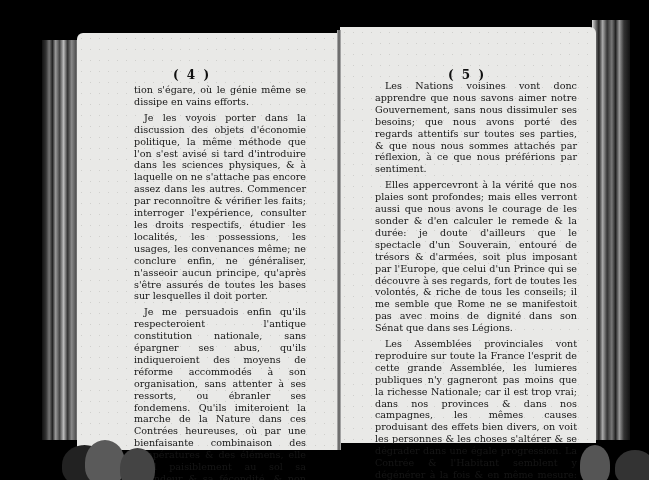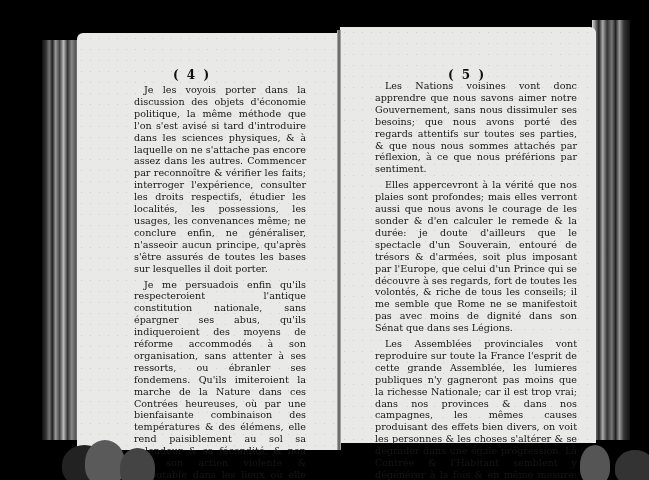--- a/index.html
+++ b/index.html
@@ -37,20 +37,21 @@
 <div class="edge edges-right"></div>
 
 <div class="page page-left"></div>
 <div class="page page-right"></div>
 <div class="gutter"></div>
 
 <div class="pnum pnum-left">( 4 )</div>
 <div class="pnum pnum-right">( 5 )</div>
 
 <div class="text text-left">
+  <p class="cont">tion s'égare, où le génie même se dissipe en vains efforts.</p>
   <p>Je les voyois porter dans la discussion des objets d'économie politique, la même méthode que l'on s'est avisé si tard d'introduire dans les sciences physiques, &amp; à laquelle on ne s'attache pas encore assez dans les autres. Commencer par reconnoître &amp; vérifier les faits; interroger l'expérience, consulter les droits respectifs, étudier les localités, les possessions, les usages, les convenances même; ne conclure enfin, ne généraliser, n'asseoir aucun principe, qu'après s'être assurés de toutes les bases sur lesquelles il doit porter.</p>
   <p>Je me persuadois enfin qu'ils respecteroient l'antique constitution nationale, sans épargner ses abus, qu'ils indiqueroient des moyens de réforme accommodés à son organisation, sans attenter à ses ressorts, ou ébranler ses fondemens. Qu'ils imiteroient la marche de la Nature dans ces Contrées heureuses, où par une bienfaisante combinaison des températures &amp; des élémens, elle rend paisiblement au sol sa splendeur &amp; sa fécondité, &amp; non pas son action violente &amp; redoutable dans les lieux où elle ne régénere que par la destruction, ne rappelle l'ordre que par le chaos, &amp; ne fait sortir les moissons que sous la lave des Volcans.</p>
 
 </div>
 
 <div class="text text-right">
   <p>Les Nations voisines vont donc apprendre que nous savons aimer notre Gouvernement, sans nous dissimuler ses besoins; que nous avons porté des regards attentifs sur toutes ses parties, &amp; que nous nous sommes attachés par réflexion, à ce que nous préférions par sentiment.</p>
   <p>Elles appercevront à la vérité que nos plaies sont profondes; mais elles verront aussi que nous avons le courage de les sonder &amp; d'en calculer le remede &amp; la durée: je doute d'ailleurs que le spectacle d'un Souverain, entouré de trésors &amp; d'armées, soit plus imposant par l'Europe, que celui d'un Prince qui se découvre à ses regards, fort de toutes les volontés, &amp; riche de tous les conseils; il me semble que Rome ne se manifestoit pas avec moins de dignité dans son Sénat que dans ses Légions.</p>
   <p>Les Assemblées provinciales vont reproduire sur toute la France l'esprit de cette grande Assemblée, les lumieres publiques n'y gagneront pas moins que la richesse Nationale; car il est trop vrai; dans nos provinces &amp; dans nos campagnes, les mêmes causes produisant des effets bien divers, on voit les personnes &amp; les choses s'altérer &amp; se dégrader dans une égale progression. La Contrée &amp; l'Habitant semblent y dégénérer à la fois &amp; en même mesure: les eaux stagnent &amp; les esprits languissent: les grandes routes manquent, &amp; les voies d'instructions sont fermées, le travail est sans encouragement, l'étude sans émulation; le sol &amp; les caracteres s'appauvrissent ensemble, &amp; le sommeil de l'administration n'a pas une influence moins fâcheuse sur l'homme que sur la nature.</p>
 

